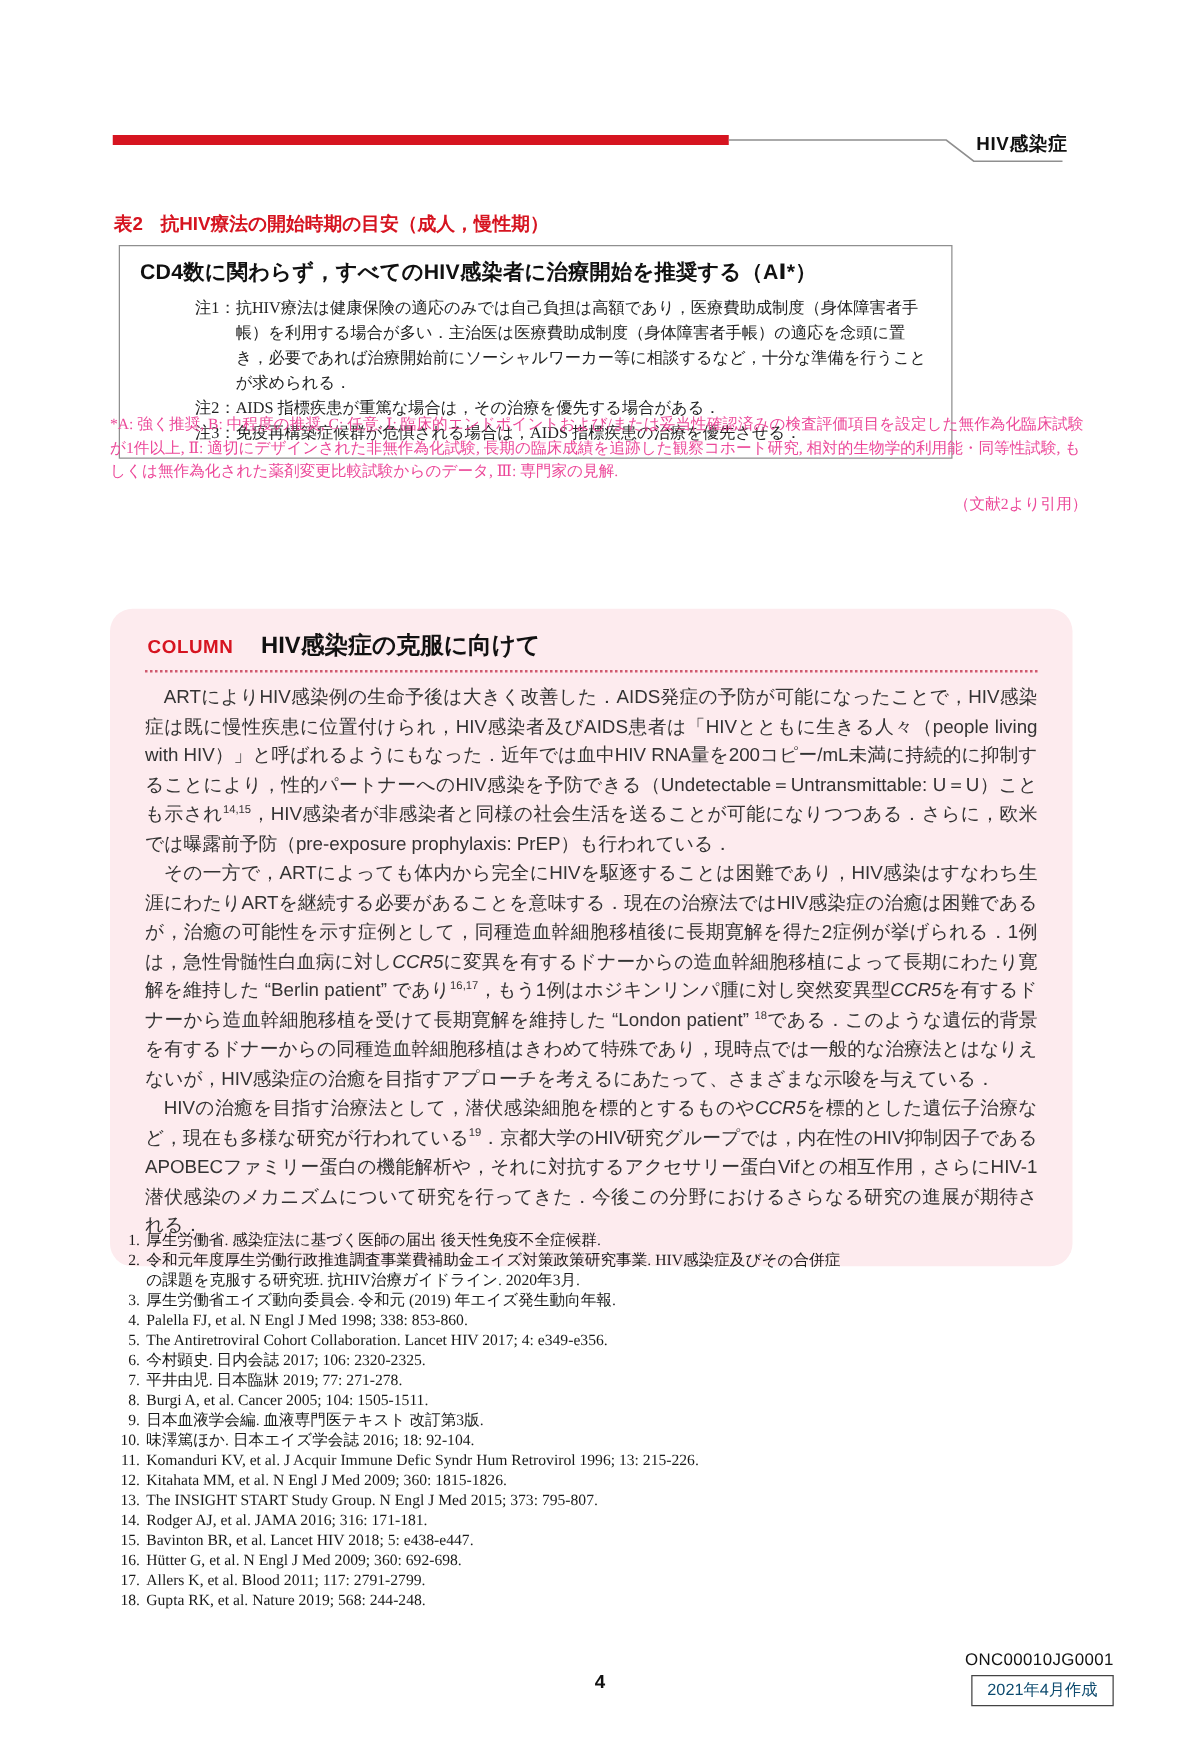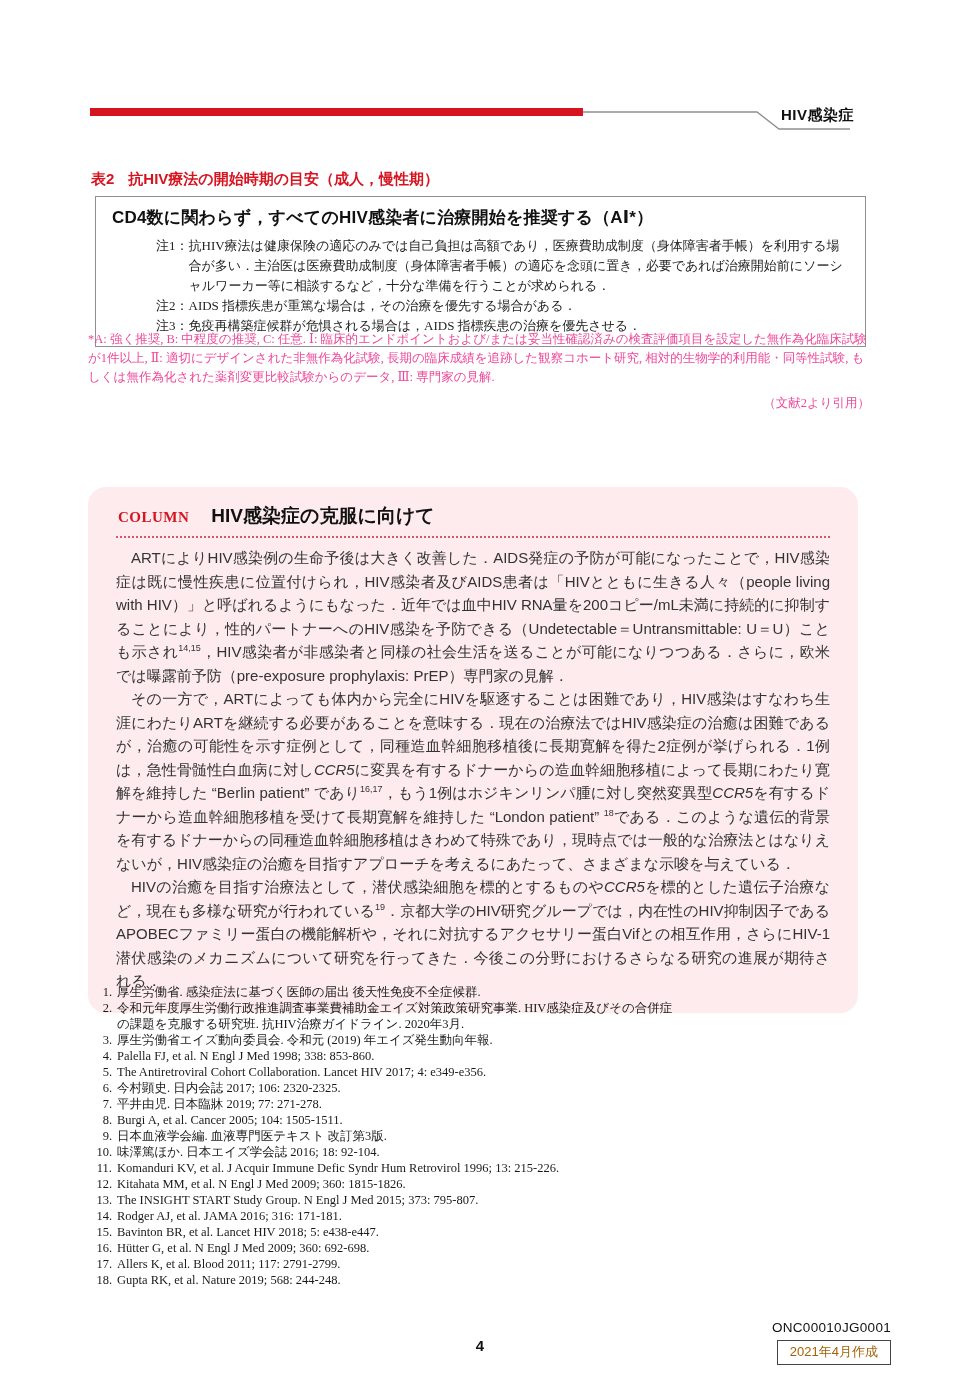--- a/index.html
+++ b/index.html
@@ -11,21 +11,21 @@
   .header-rule{position:absolute;left:90px;top:104px;width:762px;height:32px;}
   .header-label{
     position:absolute;left:781px;top:106px;font-size:15px;font-weight:bold;color:#111;
     letter-spacing:0.5px;
   }
   
   .tbl-caption{position:absolute;left:91px;top:170px;font-size:15px;font-weight:bold;}
   .tbl-caption .cap-label{margin-right:14px;}
   
   .rec-box{
-    position:absolute;left:95px;top:196px;width:771px;box-sizing:border-box;
+    position:absolute;left:95px;top:196px;width:667px;box-sizing:border-box;
     border:1px solid #8f8f8f;background:#fff;padding:9px 16px 10px 16px;
   }
   .rec-title{font-size:17px;font-weight:bold;color:#111;letter-spacing:0.2px;margin:0 0 7px 0;}
   .rec-note{
     display:flex;font-family:"Liberation Serif","DejaVu Serif",serif;
     font-size:13px;line-height:20px;color:#222;
   }
   .rec-note .note-label{flex:0 0 auto;white-space:pre;margin-left:44px;}
   .rec-note .note-text{flex:1 1 auto;}
   
@@ -34,21 +34,21 @@
     font-family:"Liberation Serif","DejaVu Serif",serif;
     font-size:12.5px;line-height:19px;color:#ec4899;
   }
   .tbl-source{margin-top:7px;text-align:right;}
   
   .column-box{
     position:absolute;left:88px;top:487px;width:770px;box-sizing:border-box;
     border-radius:18px;padding:10px 28px 20px 28px;
   }
   .column-head{display:flex;align-items:baseline;padding:6px 2px 7px 2px;}
-  .column-label{font-size:15px;font-weight:bold;letter-spacing:0.5px;margin-right:22px;font-family:Liberation Serif, serif;}
+  .column-label{font-size:15px;font-weight:bold;letter-spacing:0.5px;margin-right:22px;}
   .column-title{font-size:19px;font-weight:bold;color:#111;}
   .column-divider{border-bottom:2px dotted #cf5a6e;margin:0 0 8px 0;}
   .column-para{
     font-size:15px;line-height:23.5px;color:#333;text-indent:1em;margin:0;
     text-align:justify;
   }
   .column-para sup{font-size:9px;line-height:0;}
   
   .refs{position:absolute;left:90px;top:977px;width:600px;}
   .refs-heading{font-size:14px;font-weight:bold;color:#111;letter-spacing:4px;}
@@ -62,21 +62,21 @@
   
   .page-number{
     position:absolute;left:0;top:1337px;width:960px;text-align:center;
     font-size:15px;font-weight:bold;color:#111;
   }
   .doc-code{
     position:absolute;right:69px;top:1320px;font-size:13.5px;color:#111;
     letter-spacing:0.3px;
   }
   .doc-date{
-    position:absolute;right:69px;top:1340px;font-size:13px;color:#a16207;
+    position:absolute;right:69px;top:1340px;font-size:13px;color:#0c4a6e;
     border:1px solid #444;padding:2px 12px 3px 12px;
   }
 </style>
 </head>
 <body>
 
 <div class="page">
 
   <svg class="header-rule" viewBox="0 0 762 32" xmlns="http://www.w3.org/2000/svg">
     <rect x="0" y="4" width="493" height="8" fill="#d61420"></rect>
@@ -108,21 +108,21 @@
     <div>*A: 強く推奨, B: 中程度の推奨, C: 任意. Ⅰ: 臨床的エンドポイントおよび/または妥当性確認済みの検査評価項目を設定した無作為化臨床試験が1件以上, Ⅱ: 適切にデザインされた非無作為化試験, 長期の臨床成績を追跡した観察コホート研究, 相対的生物学的利用能・同等性試験, もしくは無作為化された薬剤変更比較試験からのデータ, Ⅲ: 専門家の見解.</div>
     <div class="tbl-source">（文献2より引用）</div>
   </div>
 
   <div class="column-box" style="background:#fdebee;">
     <div class="column-head">
       <span class="column-label" style="color:#d61420;">COLUMN</span>
       <span class="column-title">HIV感染症の克服に向けて</span>
     </div>
     <div class="column-divider"></div>
-    <p class="column-para"><span>ARTによりHIV感染例の生命予後は大きく改善した．AIDS発症の予防が可能になったことで，HIV感染症は既に慢性疾患に位置付けられ，HIV感染者及びAIDS患者は「HIVとともに生きる人々（people living with HIV）」と呼ばれるようにもなった．近年では血中HIV RNA量を200コピー/mL未満に持続的に抑制することにより，性的パートナーへのHIV感染を予防できる（Undetectable＝Untransmittable: U＝U）ことも示され</span><sup>14,15</sup><span>，HIV感染者が非感染者と同様の社会生活を送ることが可能になりつつある．さらに，欧米では曝露前予防（pre-exposure prophylaxis: PrEP）専門家の見解．</span></p>
+    <p class="column-para"><span>ARTによりHIV感染例の生命予後は大きく改善した．AIDS発症の予防が可能になったことで，HIV感染症は既に慢性疾患に位置付けられ，HIV感染者及びAIDS患者は「HIVとともに生きる人々（people living with HIV）」と呼ばれるようにもなった．近年では血中HIV RNA量を200コピー/mL未満に持続的に抑制することにより，性的パートナーへのHIV感染を予防できる（Undetectable＝Untransmittable: U＝U）ことも示され</span><sup>14,15</sup><span>，HIV感染者が非感染者と同様の社会生活を送ることが可能になりつつある．さらに，欧米では曝露前予防（pre-exposure prophylaxis: PrEP）も行われている．</span></p>
     <p class="column-para"><span>その一方で，ARTによっても体内から完全にHIVを駆逐することは困難であり，HIV感染はすなわち生涯にわたりARTを継続する必要があることを意味する．現在の治療法ではHIV感染症の治癒は困難であるが，治癒の可能性を示す症例として，同種造血幹細胞移植後に長期寛解を得た2症例が挙げられる．1例は，急性骨髄性白血病に対し</span><span style="font-style: italic;">CCR5</span><span>に変異を有するドナーからの造血幹細胞移植によって長期にわたり寛解を維持した “Berlin patient” であり</span><sup>16,17</sup><span>，もう1例はホジキンリンパ腫に対し突然変異型</span><span style="font-style: italic;">CCR5</span><span>を有するドナーから造血幹細胞移植を受けて長期寛解を維持した “London patient” </span><sup>18</sup><span>である．このような遺伝的背景を有するドナーからの同種造血幹細胞移植はきわめて特殊であり，現時点では一般的な治療法とはなりえないが，HIV感染症の治癒を目指すアプローチを考えるにあたって、さまざまな示唆を与えている．</span></p>
     <p class="column-para"><span>HIVの治癒を目指す治療法として，潜伏感染細胞を標的とするものや</span><span style="font-style: italic;">CCR5</span><span>を標的とした遺伝子治療など，現在も多様な研究が行われている</span><sup>19</sup><span>．京都大学のHIV研究グループでは，内在性のHIV抑制因子であるAPOBECファミリー蛋白の機能解析や，それに対抗するアクセサリー蛋白Vifとの相互作用，さらにHIV-1潜伏感染のメカニズムについて研究を行ってきた．今後この分野におけるさらなる研究の進展が期待される．</span></p>
   </div>
 
   <div class="refs">
     <div class="refs-list">
 
         <div class="ref-item">
           <span class="ref-num">1.</span>
           <span class="ref-text">厚生労働省. 感染症法に基づく医師の届出 後天性免疫不全症候群.</span>

